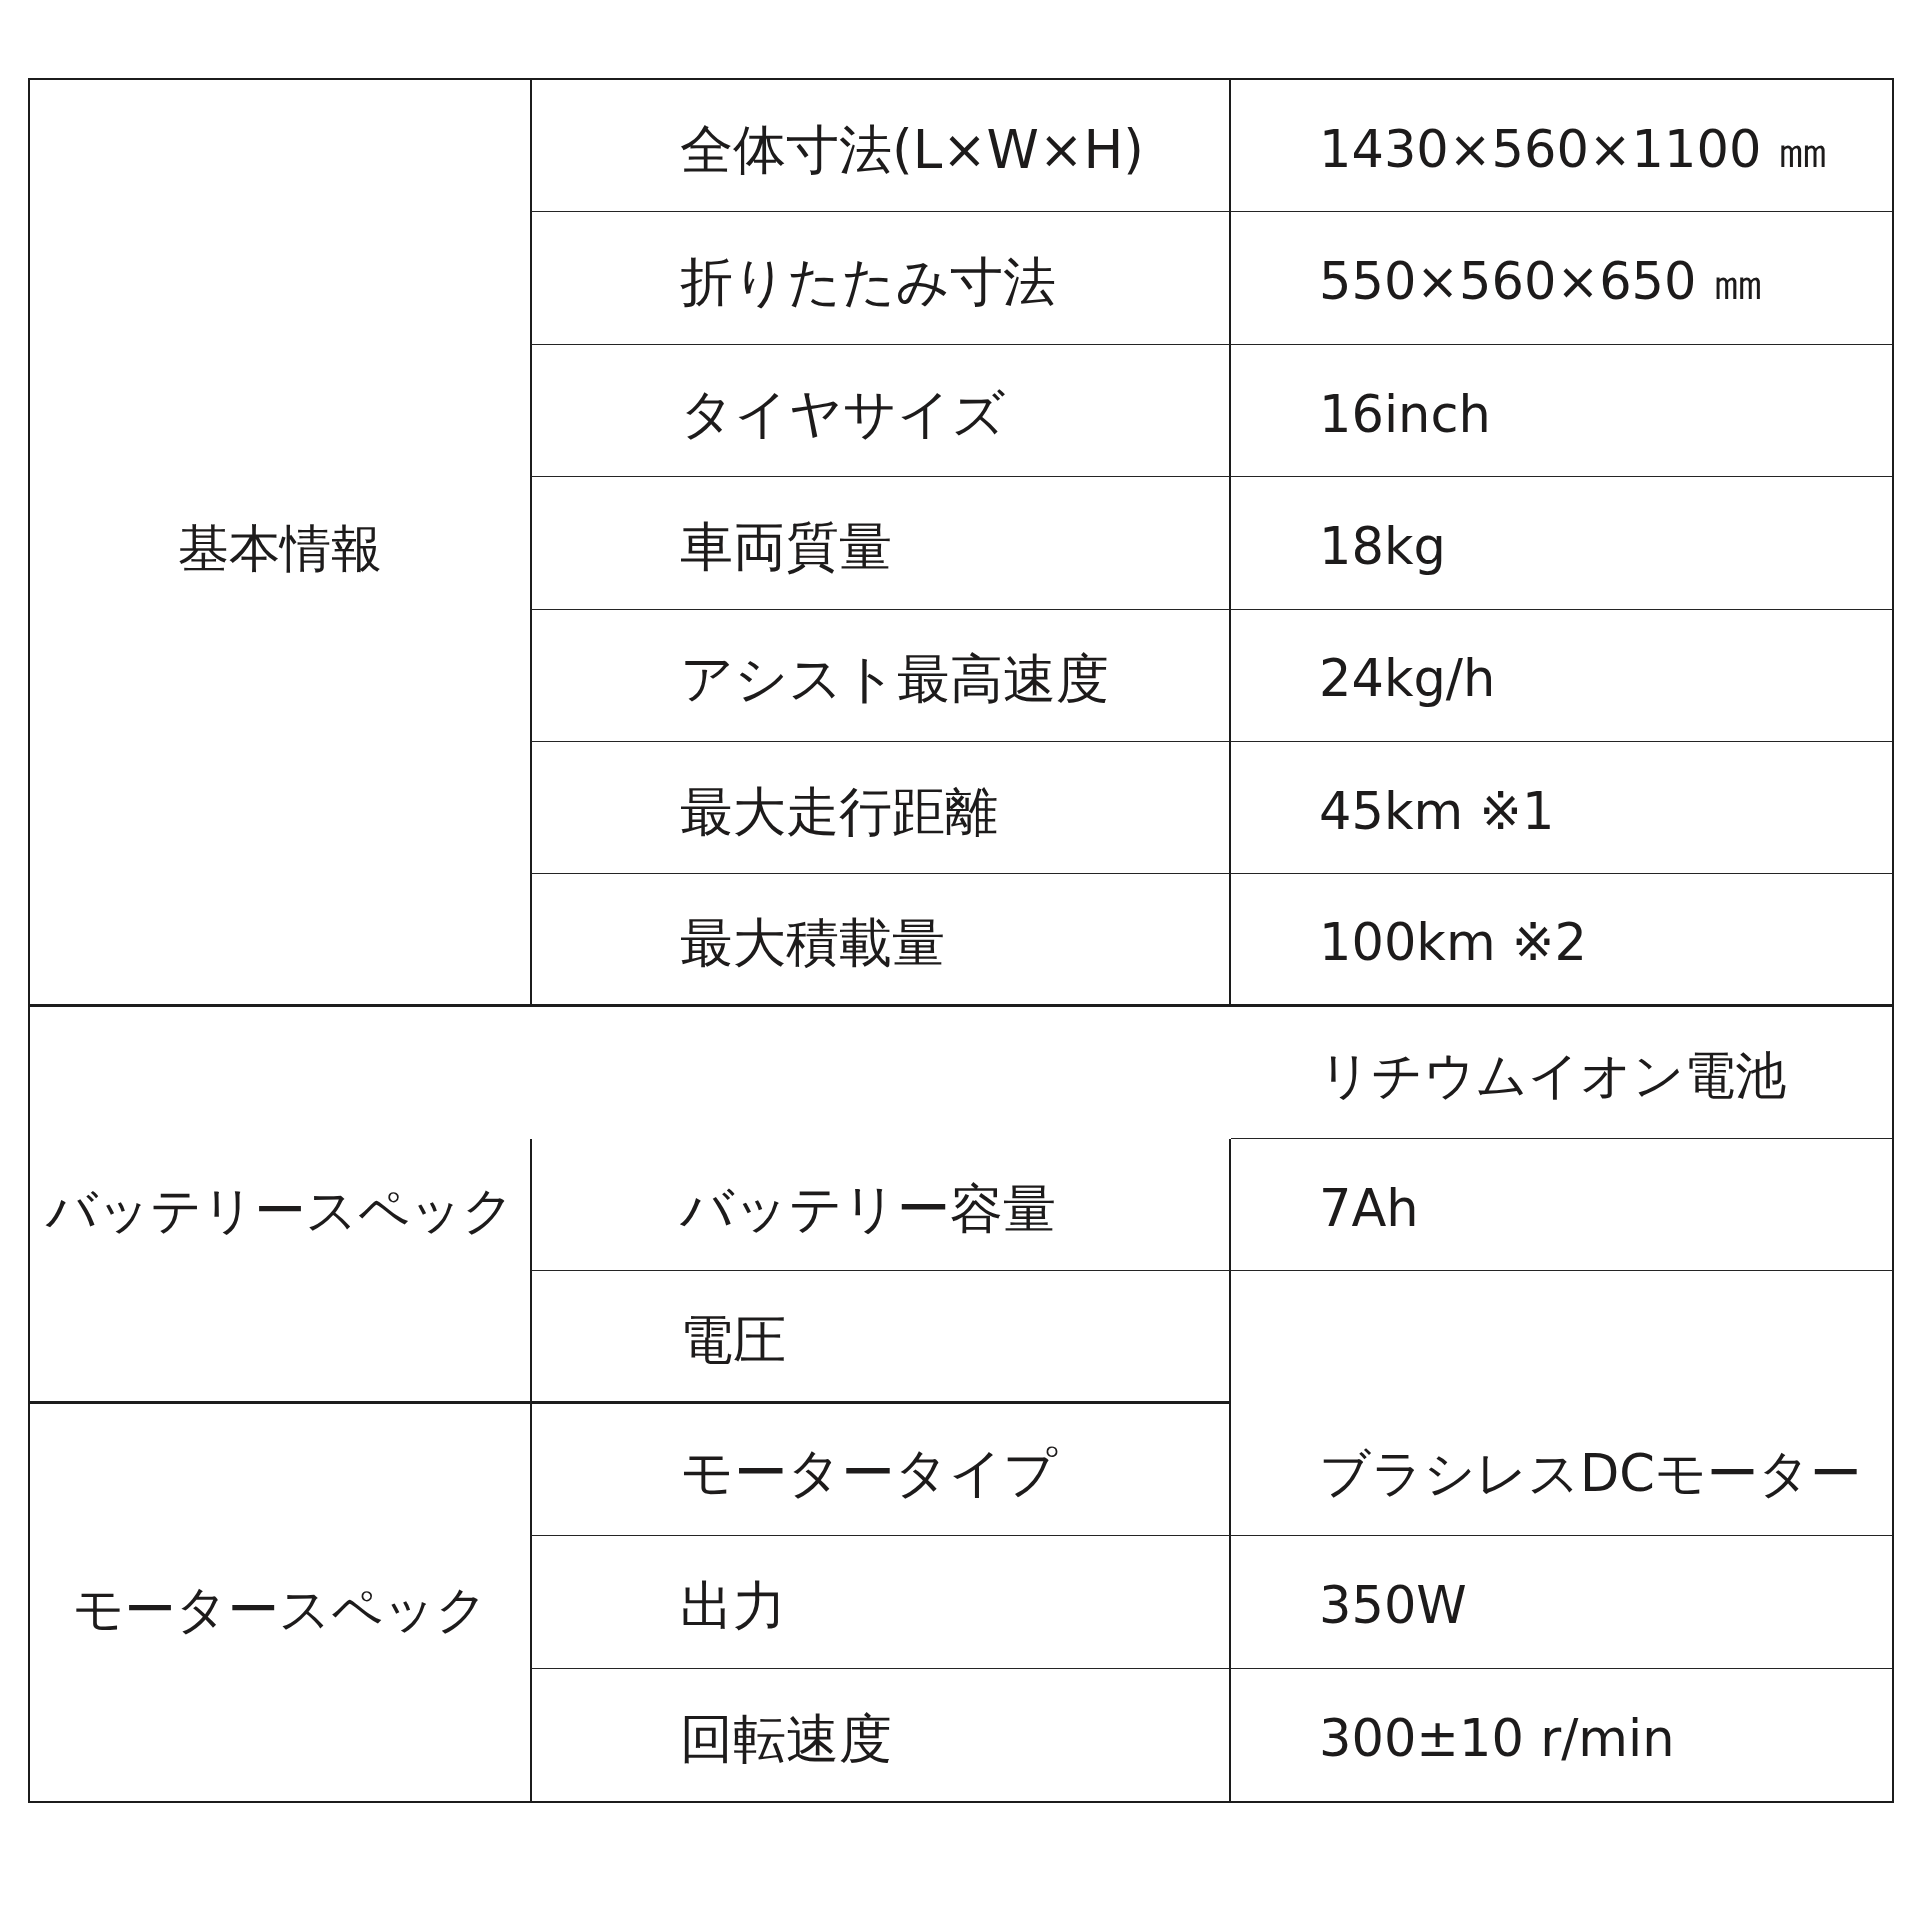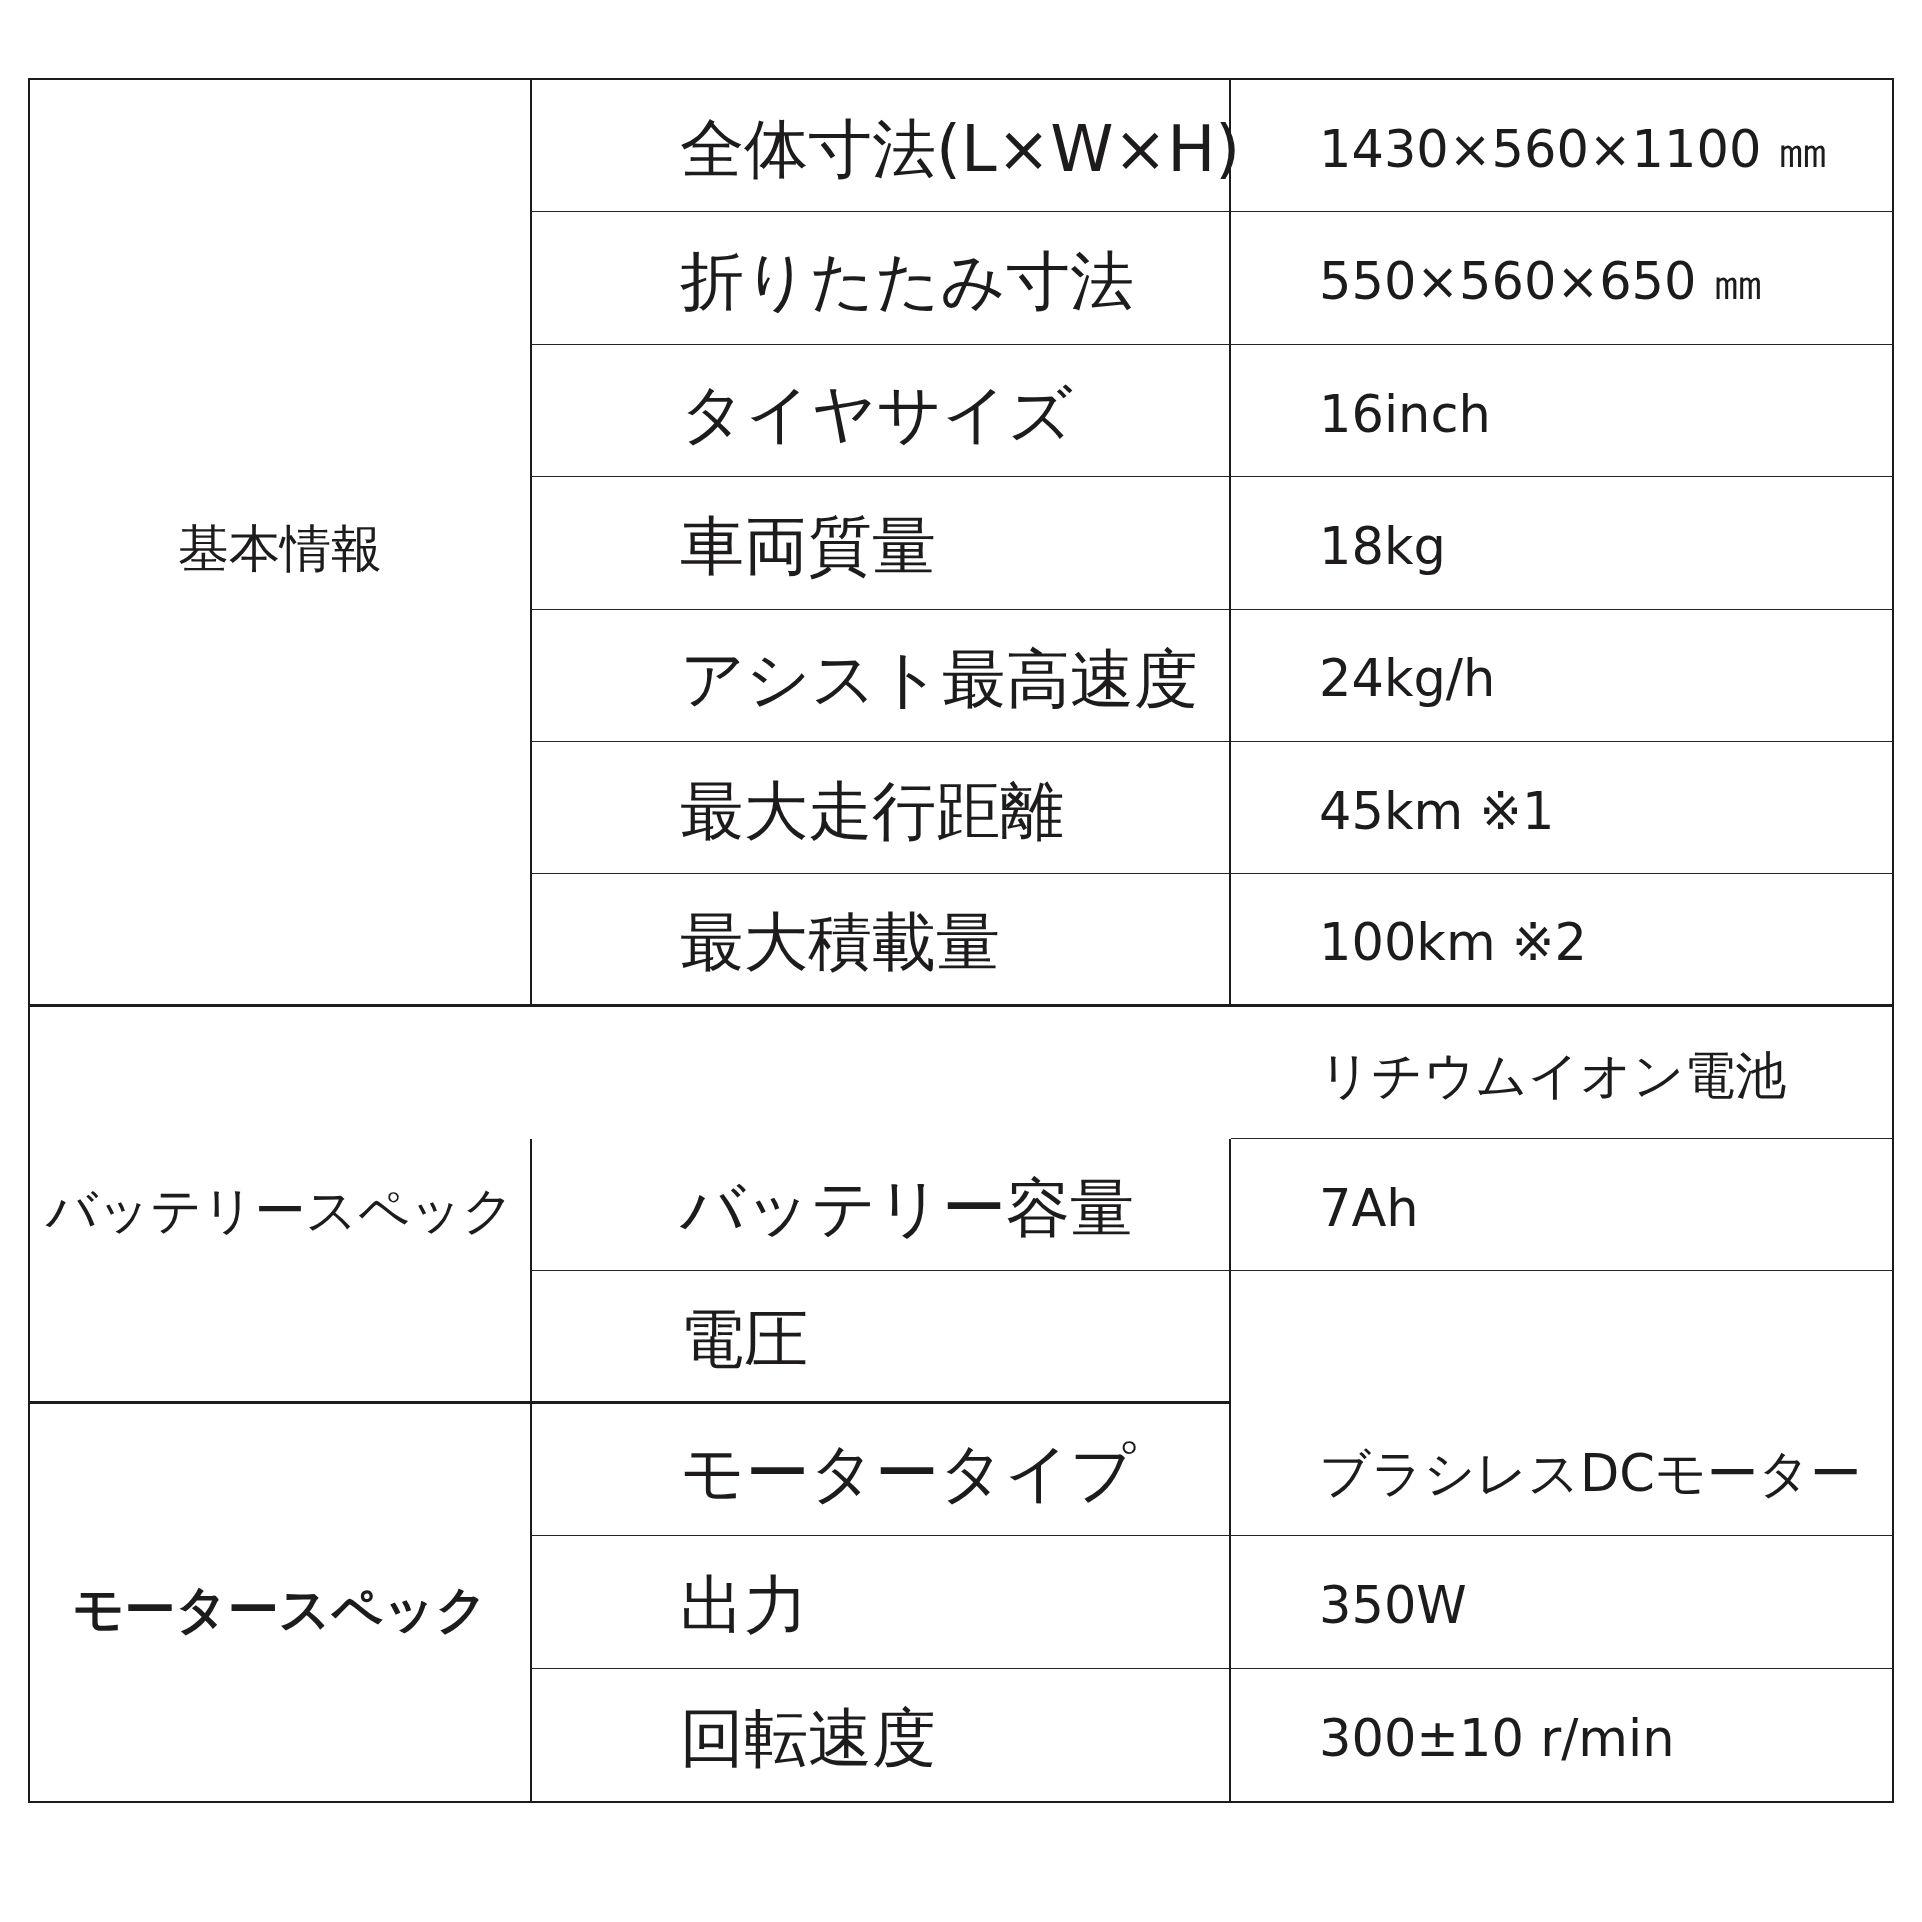--- a/index.html
+++ b/index.html
@@ -36,32 +36,32 @@
     font-size: 51px;
     line-height: 1.2;
     border-bottom: 3.7px solid #1c1c1c;
     padding-top: 7.4px;
     box-sizing: border-box;
     letter-spacing: 0px;
     margin-top: 7px;
   }
   #sec-basic  { grid-row: 1 / 8; }
   #sec-batt   { grid-row: 8 / 11; }
-  #sec-motor  { grid-row: 11 / 14; border-bottom: none; font-weight: bold; }
+  #sec-motor  { grid-row: 11 / 14; border-bottom: none; }
   .lbl {
     grid-column: 2;
     box-sizing: border-box;
     border-left: 2.8px solid #1c1c1c;
     border-right: 2.8px solid #1c1c1c;
     border-bottom: 1.8px solid #242424;
     display: flex;
     align-items: center;
     padding-left: 148px;
     padding-top: 7.4px;
-    font-size: 64px;
+    font-size: 53px;
     line-height: 1.2;
     white-space: nowrap;
   }
   .val {
     grid-column: 3;
     box-sizing: border-box;
     border-bottom: 1.8px solid #242424;
     display: flex;
     align-items: center;
     padding-left: 88px;

